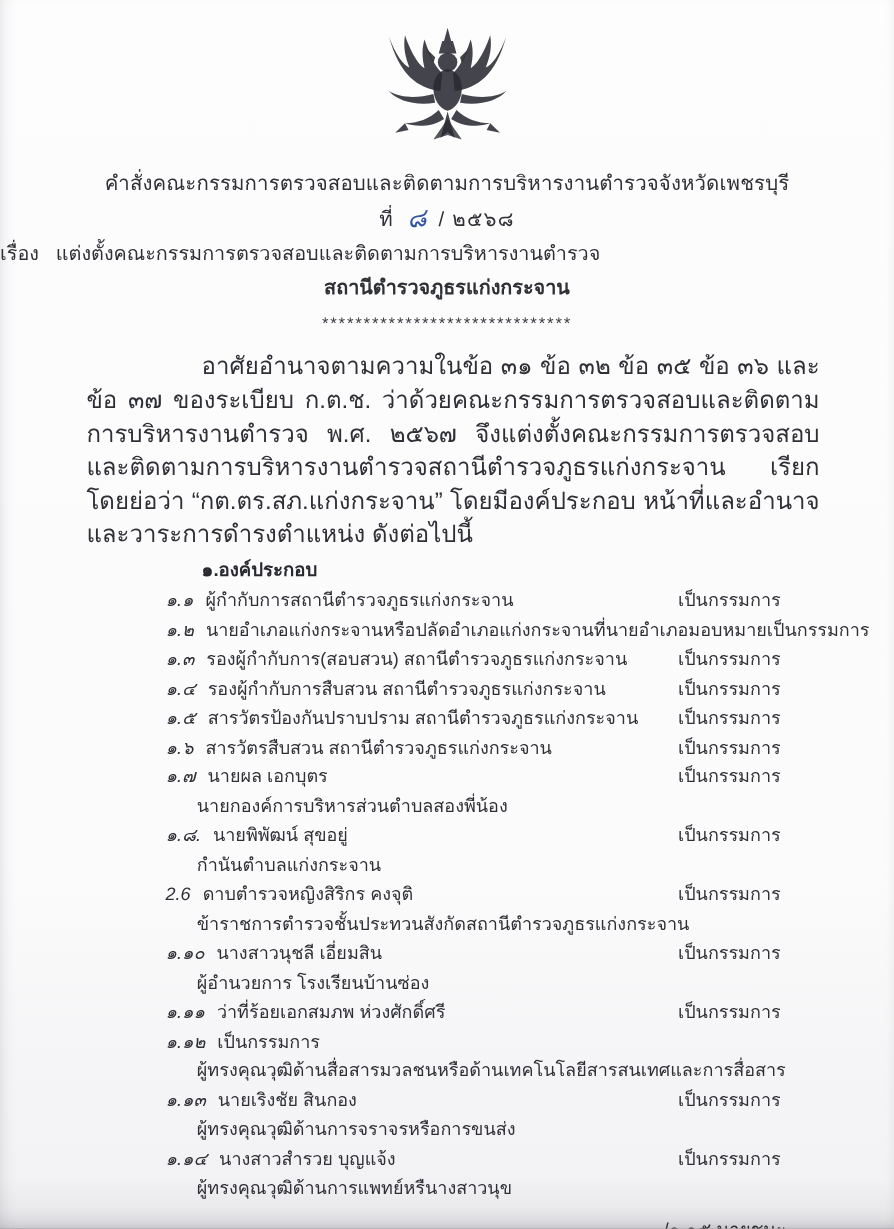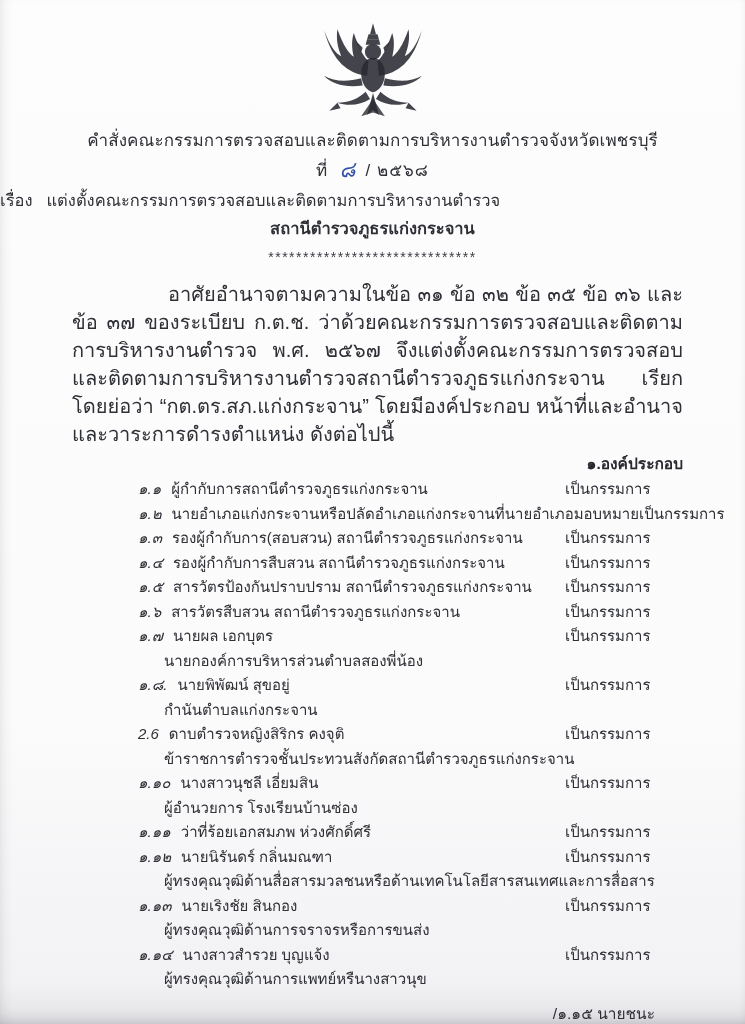--- a/index.html
+++ b/index.html
@@ -8,36 +8,36 @@
     width:745px;height:1024px;
     margin:0 auto;
     background:linear-gradient(180deg,#fdfdfe 0%,#fbfbfc 70%,#f2f2f4 96%,#e3e3e6 100%);
     box-shadow:inset 10px 0 16px -12px rgba(60,60,70,.18), inset -6px 0 12px -10px rgba(60,60,70,.10), inset 0 -12px 16px -12px rgba(40,40,50,.25);
     overflow:hidden;
     font-family:"Liberation Sans","DejaVu Sans",sans-serif;
     color:#2f3036;
   }
   .emblem-wrap{padding-top:22px;text-align:center;height:106px;}
   .emblem-wrap svg{display:inline-block;}
-  .doc-title{margin-top:0;text-align:center;font-size:17px;line-height:26px;font-weight:500;letter-spacing:.1px;}
+  .doc-title{margin-top:12px;text-align:center;font-size:17px;line-height:26px;font-weight:500;letter-spacing:.1px;}
   .doc-no{text-align:center;font-size:17px;line-height:30px;}
   .hand-num{
     display:inline-block;color:#3553a4;font-size:21px;font-style:italic;
     font-family:"DejaVu Serif",serif;
     transform:rotate(-7deg) translateY(1px);
     margin:0 10px 0 12px;
   }
   .num-suffix{letter-spacing:1px;}
   .subject-line{text-align:left;font-size:16.5px;line-height:28px;}
   .subject-label{margin-right:14px;}
   .subject-line2{text-align:center;font-size:16.5px;line-height:28px;font-weight:bold;}
   .stars{text-align:center;font-size:14px;line-height:30px;letter-spacing:1.5px;color:#3a3b41;}
   .content{margin:0 62px 0 72px;}
   .opening{margin:8px 0 0 0;font-size:20px;line-height:28px;text-indent:96px;text-align:justify;}
-  .sec-head{padding-left:96px;font-weight:bold;font-size:15.5px;line-height:27px;margin-top:2px;color:#292a30;text-align:right;}
+  .sec-head{padding-left:96px;font-weight:bold;font-size:15.5px;line-height:27px;margin-top:2px;color:#292a30;}
   .members{font-size:15px;}
   .member .mline{display:flex;padding-left:66px;line-height:24.5px;align-items:baseline;}
   .mno{margin-right:10px;white-space:nowrap;font-style:italic;}
   .mname{flex:1;white-space:nowrap;}
   .mrole{width:118px;flex:none;text-align:left;}
   .mdesc{padding-left:92px;line-height:24.5px;}
   .footer-cont{margin-top:10px;text-align:right;padding-right:28px;font-size:15.5px;line-height:24px;}
 </style>
 </head>
 <body>
@@ -187,21 +187,20 @@
     <div class="mline">
       <span class="mno">๑.๑๑</span>
       <span class="mname">ว่าที่ร้อยเอกสมภพ  ห่วงศักดิ์ศรี</span>
       <span class="mrole">เป็นกรรมการ</span>
     </div>
   </div>
 
   <div class="member">
     <div class="mline">
       <span class="mno">๑.๑๒</span>
-      <span class="mname">นายนิรันดร์  กลิ่นมณฑา</span>
       <span class="mrole">เป็นกรรมการ</span>
     </div>
     <div class="mdesc">ผู้ทรงคุณวุฒิด้านสื่อสารมวลชนหรือด้านเทคโนโลยีสารสนเทศและการสื่อสาร</div>
   </div>
 
   <div class="member">
     <div class="mline">
       <span class="mno">๑.๑๓</span>
       <span class="mname">นายเริงชัย  สินกอง</span>
       <span class="mrole">เป็นกรรมการ</span>

